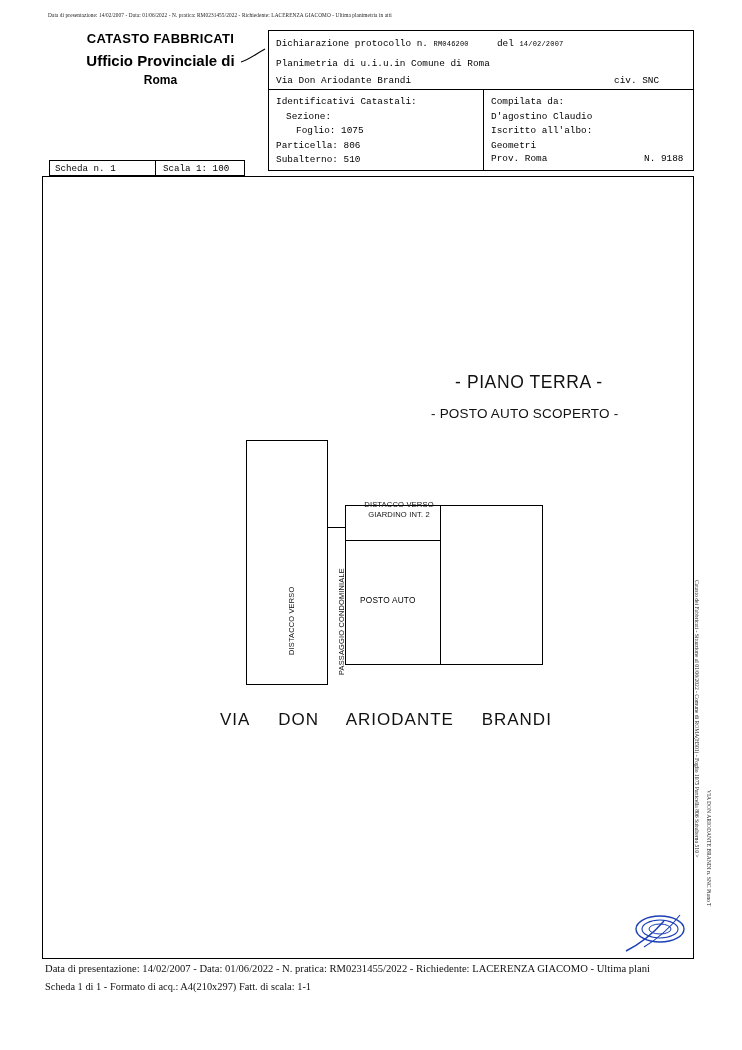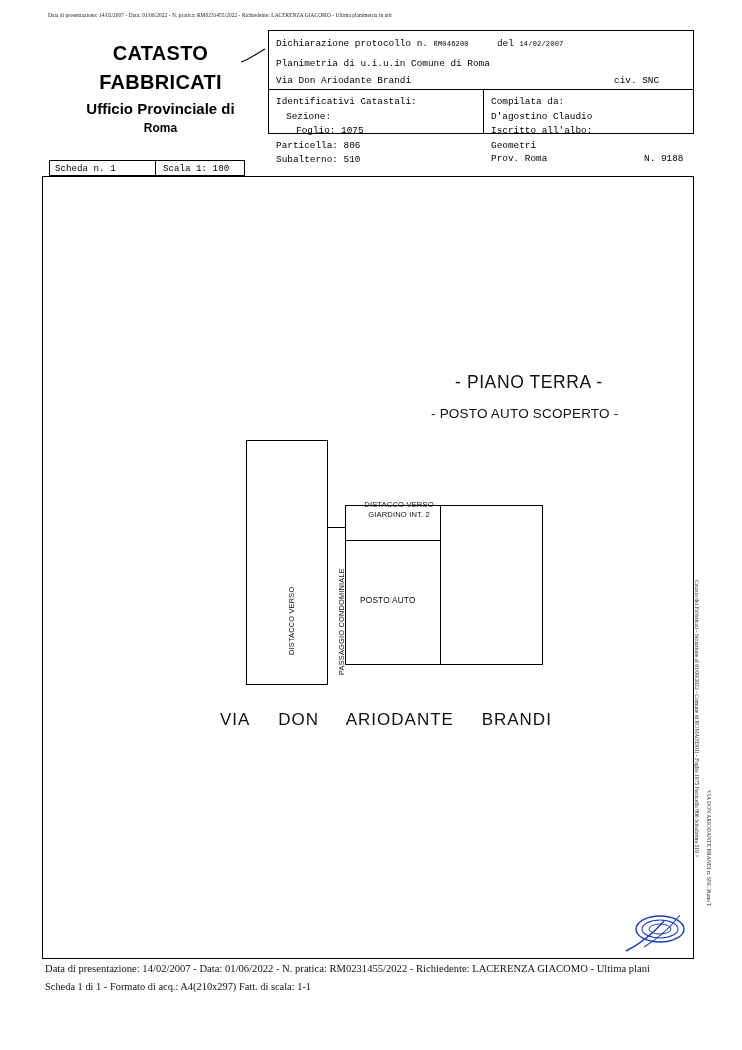--- a/index.html
+++ b/index.html
@@ -38,40 +38,40 @@
   
   .agency {
     position: absolute;
     left: 58px;
     top: 30px;
     width: 205px;
     text-align: center;
     line-height: 1.45;
   }
   .agency .l1 { font-size: 11.5px; font-weight: bold; letter-spacing: .1px; }
-  .agency .l2 { font-size: 20px; font-weight: bold; letter-spacing: .3px; margin-top: 9px;}
+  .agency .l2 { font-size: 13px; font-weight: bold; letter-spacing: .3px; margin-top: 0;}
   .agency .l3 { font-size: 15px; font-weight: bold; margin-top: 1px;}
   .agency .l4 { font-size: 12px; font-weight: bold; margin-top: 0px;}
 
   .swoosh {
     position: absolute;
     left: 240px;
     top: 48px;
     width: 26px;
     height: 16px;
     pointer-events: none;
   }
 
   
   .decl-box {
     position: absolute;
     left: 268px;
     top: 30px;
     width: 426px;
-    height: 104px;
+    height: 141px;
     border: 1px solid #000;
     font-family: "Liberation Mono", monospace;
     font-size: 9.4px;
     box-sizing: border-box;
   }
   .decl-sep {
     position: absolute;
     left: 0; right: 0;
     border-top: 1px solid #000;
   }

